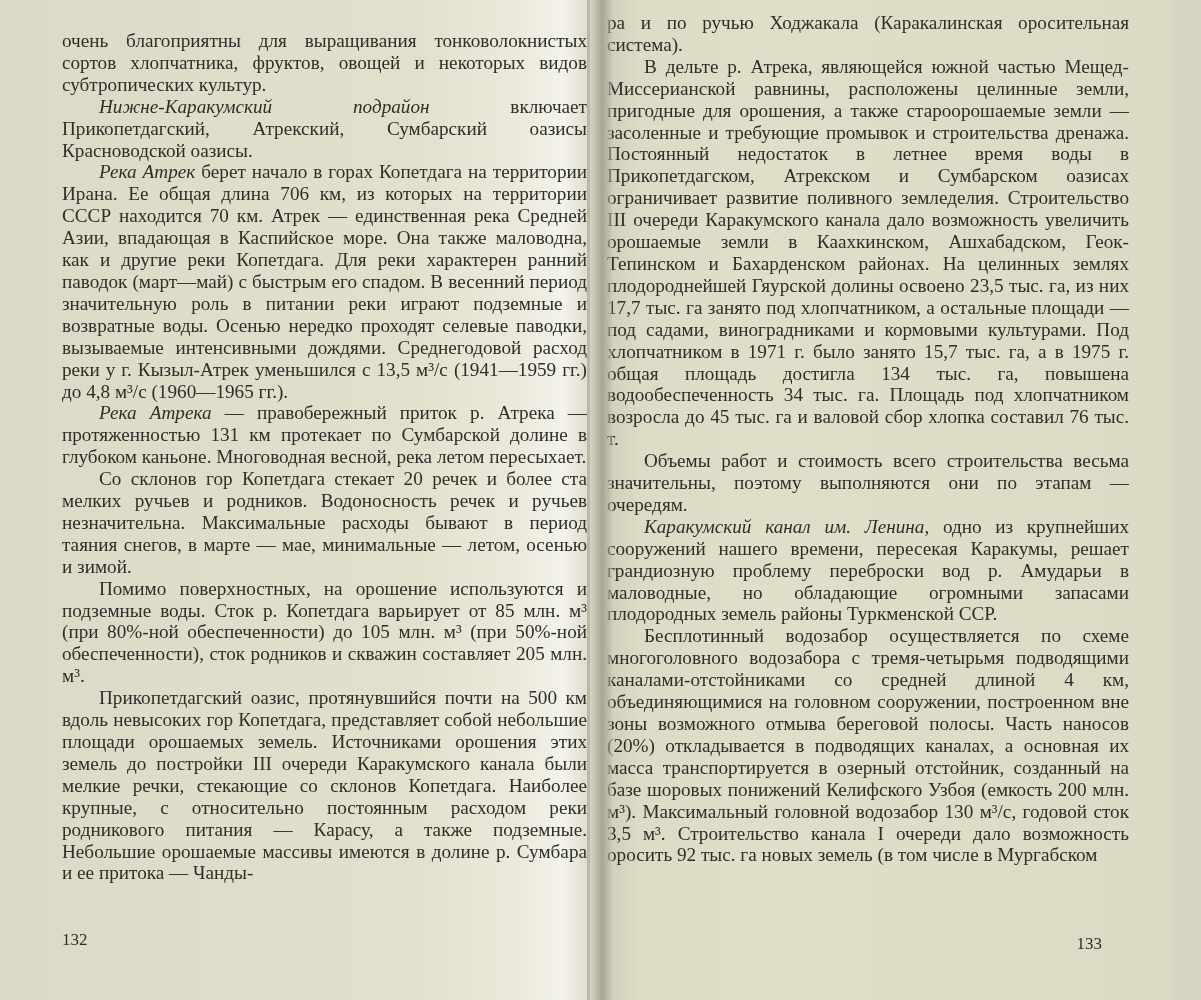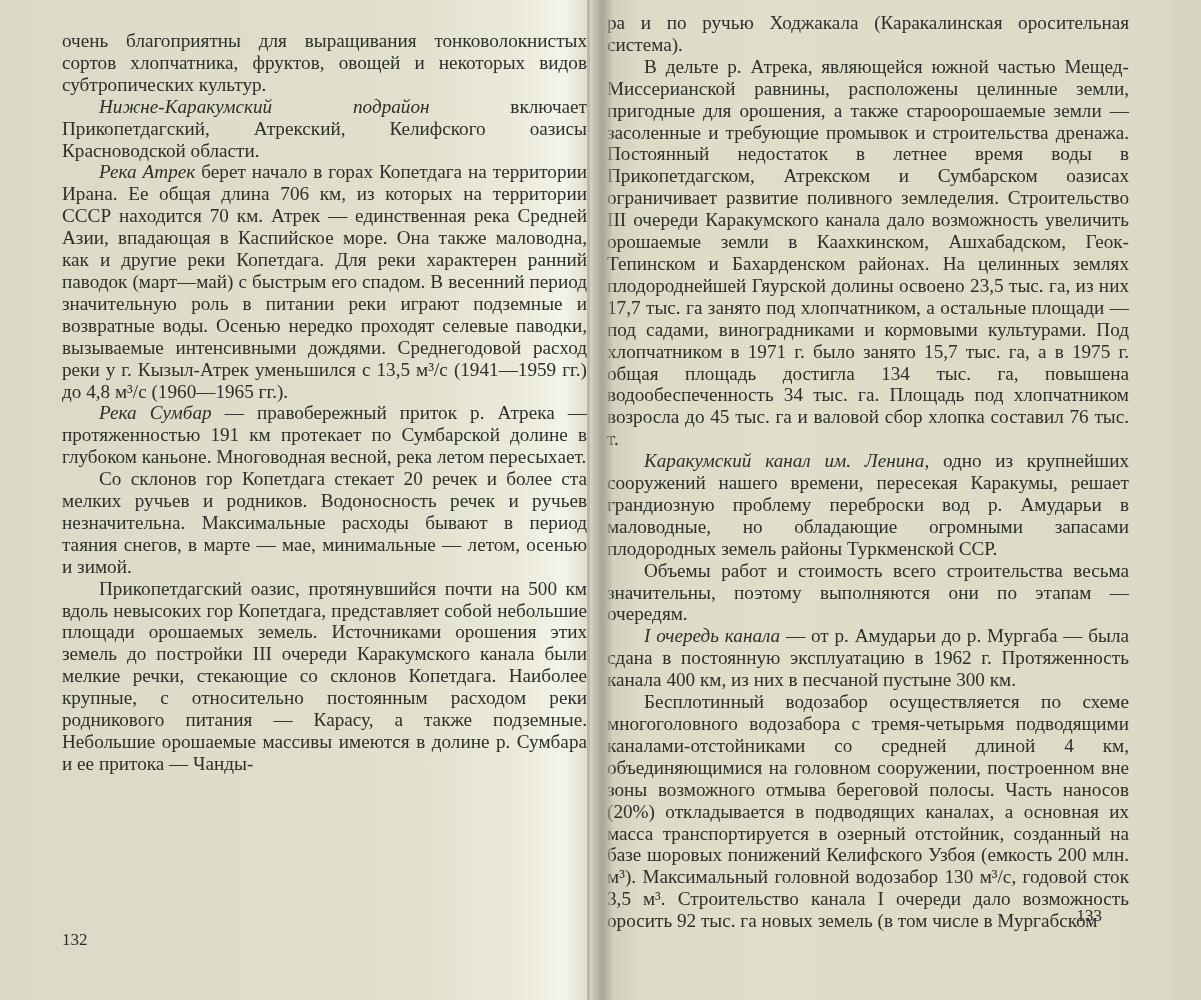--- a/index.html
+++ b/index.html
@@ -26,44 +26,44 @@
       background: linear-gradient(to right, #ece9dc, #9f9b8a 45%, #8a8676 55%, #c7c3b1);
       opacity: .55;
     }
     .col { width: 525px; font-size: 19.2px; line-height: 21.9px; text-align: justify; }
     .page-right .col { width: 522px; }
     p { margin: 0; text-indent: 0; }
     p.ind { text-indent: 37px; }
     em { font-style: italic; }
     .pageno { position: absolute; font-size: 17px; bottom: 50px; }
     .page-left .pageno { left: 62px; }
-    .page-right .pageno { right: 70px; bottom: 74px; }
+    .page-right .pageno { right: 70px; bottom: 46px; }
   </style>
 </head>
 <body>
 
 <div class="spread">
   <div class="page page-left">
     <div class="col">
       <p><span>очень благоприятны для выращивания тонковолокнистых сортов хлопчатника, фруктов, овощей и некоторых видов субтропических культур.</span></p>
-      <p class="ind"><em>Нижне-Каракумский подрайон</em><span> включает Прикопетдагский, Атрекский, Келифского оазисы Красноводской области.</span></p>
+      <p class="ind"><em>Нижне-Каракумский подрайон</em><span> включает Прикопетдагский, Атрекский, Сумбарский оазисы Красноводской оазисы.</span></p>
       <p class="ind"><em>Река Атрек</em><span> берет начало в горах Копетдага на территории Ирана. Ее общая длина 706 км, из которых на территории СССР находится 70 км. Атрек — единственная река Средней Азии, впадающая в Каспийское море. Она также маловодна, как и другие реки Копетдага. Для реки характерен ранний паводок (март—май) с быстрым его спадом. В весенний период значительную роль в питании реки играют подземные и возвратные воды. Осенью нередко проходят селевые паводки, вызываемые интенсивными дождями. Среднегодовой расход реки у г. Кызыл-Атрек уменьшился с 13,5 м³/с (1941—1959 гг.) до 4,8 м³/с (1960—1965 гг.).</span></p>
-      <p class="ind"><em>Река Сумбар</em><span> — правобережный приток р. Атрека — протяженностью 191 км протекает по Сумбарской долине в глубоком каньоне. Многоводная весной, река летом пересыхает.</span></p>
+      <p class="ind"><em>Река Атрека</em><span> — правобережный приток р. Атрека — протяженностью 131 км протекает по Сумбарской долине в глубоком каньоне. Многоводная весной, река летом пересыхает.</span></p>
       <p class="ind"><span>Со склонов гор Копетдага стекает 20 речек и более ста мелких ручьев и родников. Водоносность речек и ручьев незначительна. Максимальные расходы бывают в период таяния снегов, в марте — мае, минимальные — летом, осенью и зимой.</span></p>
+      <p class="ind"><span>Помимо поверхностных, на орошение используются и подземные воды. Сток р. Копетдага варьирует от 85 млн. м³ (при 80%-ной обеспеченности) до 105 млн. м³ (при 50%-ной обеспеченности), сток родников и скважин составляет 205 млн. м³.</span></p>
       <p class="ind"><span>Прикопетдагский оазис, протянувшийся почти на 500 км вдоль невысоких гор Копетдага, представляет собой небольшие площади орошаемых земель. Источниками орошения этих земель до постройки III очереди Каракумского канала были мелкие речки, стекающие со склонов Копетдага. Наиболее крупные, с относительно постоянным расходом реки родникового питания — Карасу, а также подземные. Небольшие орошаемые массивы имеются в долине р. Сумбара и ее притока — Чанды-</span></p>
     </div>
     <div class="pageno">132</div>
   </div>
 
   <div class="page page-right">
     <div class="col">
       <p><span>ра и по ручью Ходжакала (Каракалинская оросительная система).</span></p>
       <p class="ind"><span>В дельте р. Атрека, являющейся южной частью Мещед-Миссерианской равнины, расположены целинные земли, пригодные для орошения, а также староорошаемые земли — засоленные и требующие промывок и строительства дренажа. Постоянный недостаток в летнее время воды в Прикопетдагском, Атрекском и Сумбарском оазисах ограничивает развитие поливного земледелия. Строительство III очереди Каракумского канала дало возможность увеличить орошаемые земли в Каахкинском, Ашхабадском, Геок-Тепинском и Бахарденском районах. На целинных землях плодороднейшей Гяурской долины освоено 23,5 тыс. га, из них 17,7 тыс. га занято под хлопчатником, а остальные площади — под садами, виноградниками и кормовыми культурами. Под хлопчатником в 1971 г. было занято 15,7 тыс. га, а в 1975 г. общая площадь достигла 134 тыс. га, повышена водообеспеченность 34 тыс. га. Площадь под хлопчатником возросла до 45 тыс. га и валовой сбор хлопка составил 76 тыс. т.</span></p>
+      <p class="ind"><span>Объемы работ и стоимость всего строительства весьма значительны, поэтому выполняются они по этапам — очередям.</span></p>
       <p class="ind"><em>Каракумский канал им. Ленина,</em><span> одно из крупнейших сооружений нашего времени, пересекая Каракумы, решает грандиозную проблему переброски вод р. Амударьи в маловодные, но обладающие огромными запасами плодородных земель районы Туркменской ССР.</span></p>
-      <p class="ind"><span>Объемы работ и стоимость всего строительства весьма значительны, поэтому выполняются они по этапам — очередям.</span></p>
-      <p class="ind"><em>I очередь канала</em><span> — от р. Амударьи до р. Мургаба — была сдана в постоянную эксплуатацию в 1962 г. Протяженность канала 400 км, из них в песчаной пустыне 300 км.</span></p>
       <p class="ind"><span>Бесплотинный водозабор осуществляется по схеме многоголовного водозабора с тремя-четырьмя подводящими каналами-отстойниками со средней длиной 4 км, объединяющимися на головном сооружении, построенном вне зоны возможного отмыва береговой полосы. Часть наносов (20%) откладывается в подводящих каналах, а основная их масса транспортируется в озерный отстойник, созданный на базе шоровых понижений Келифского Узбоя (емкость 200 млн. м³). Максимальный головной водозабор 130 м³/с, годовой сток 3,5 м³. Строительство канала I очереди дало возможность оросить 92 тыс. га новых земель (в том числе в Мургабском</span></p>
     </div>
     <div class="pageno">133</div>
   </div>
 
   <div class="gutter"></div>
 </div>
 
 </body></html>

